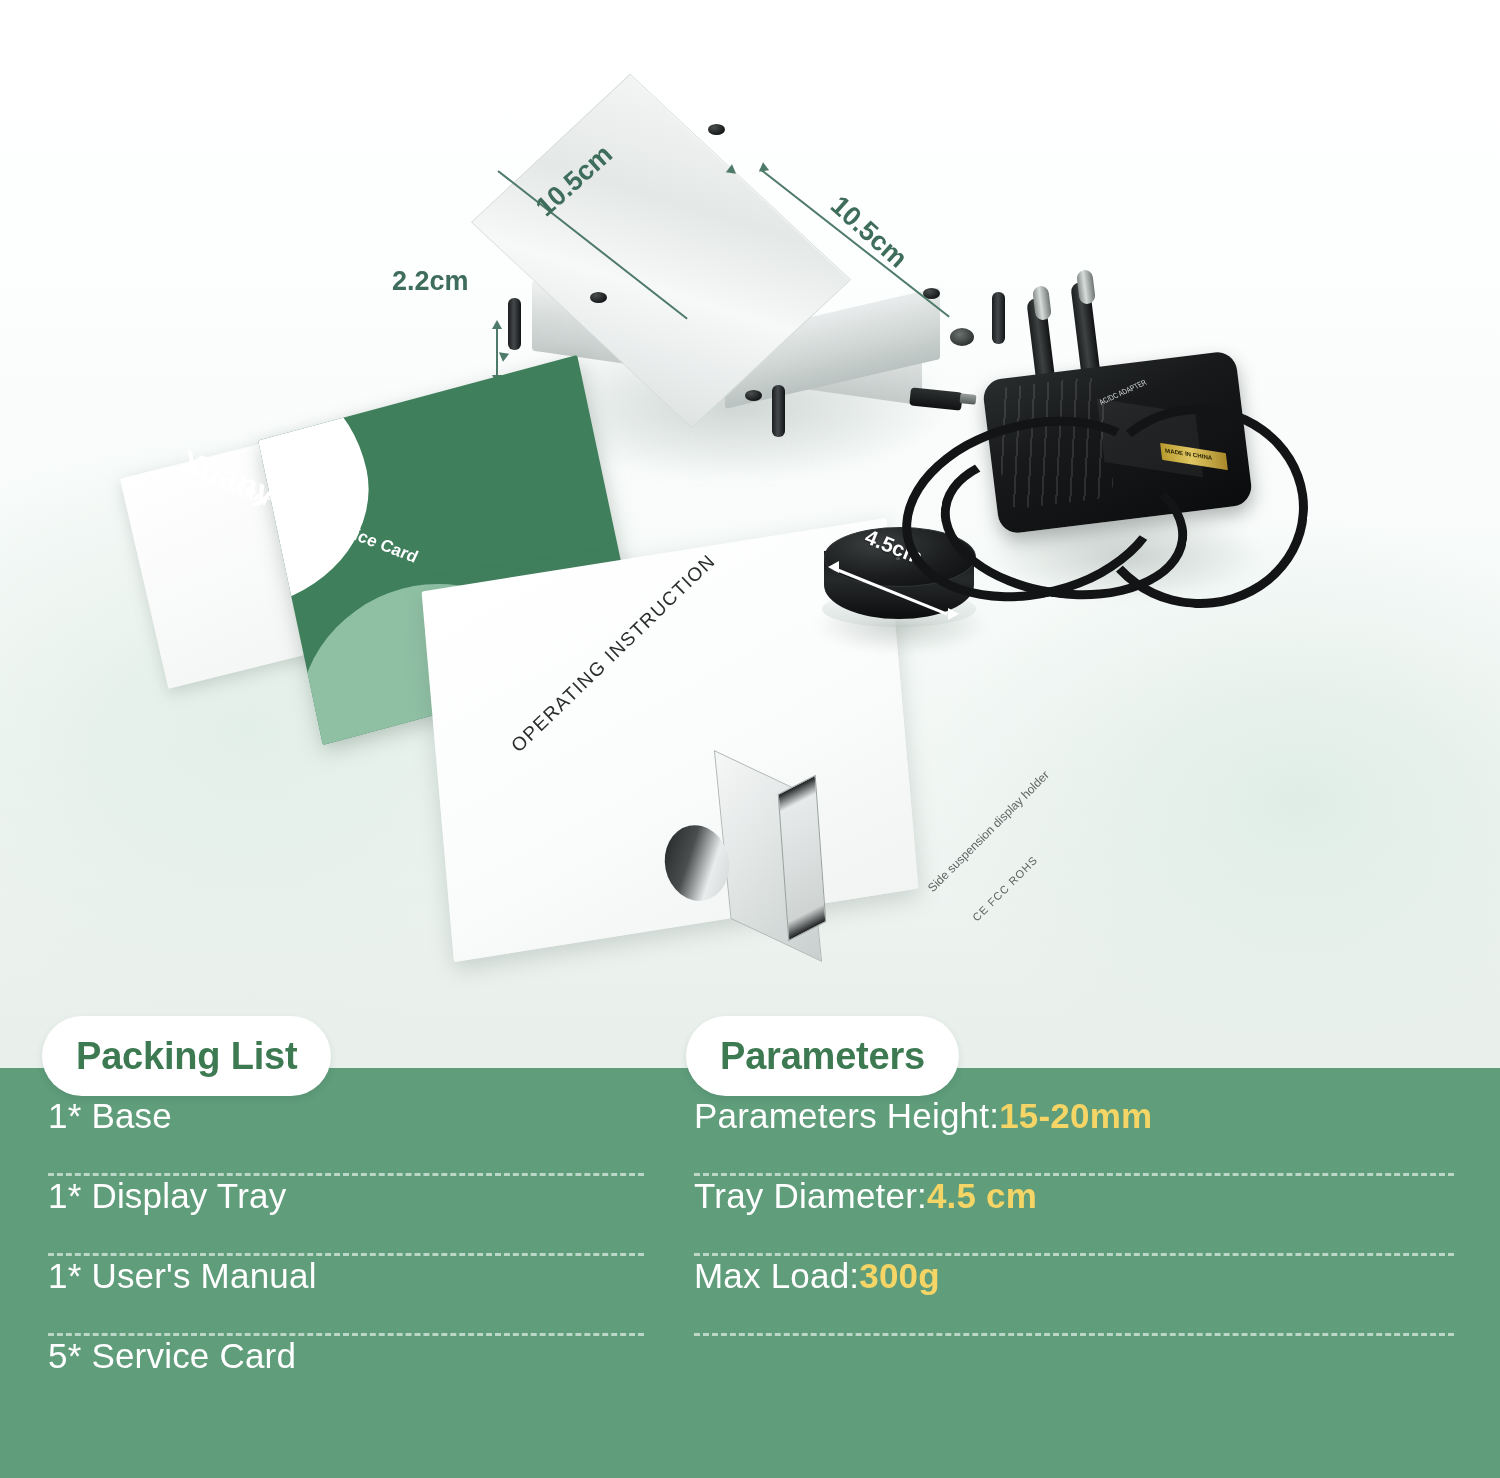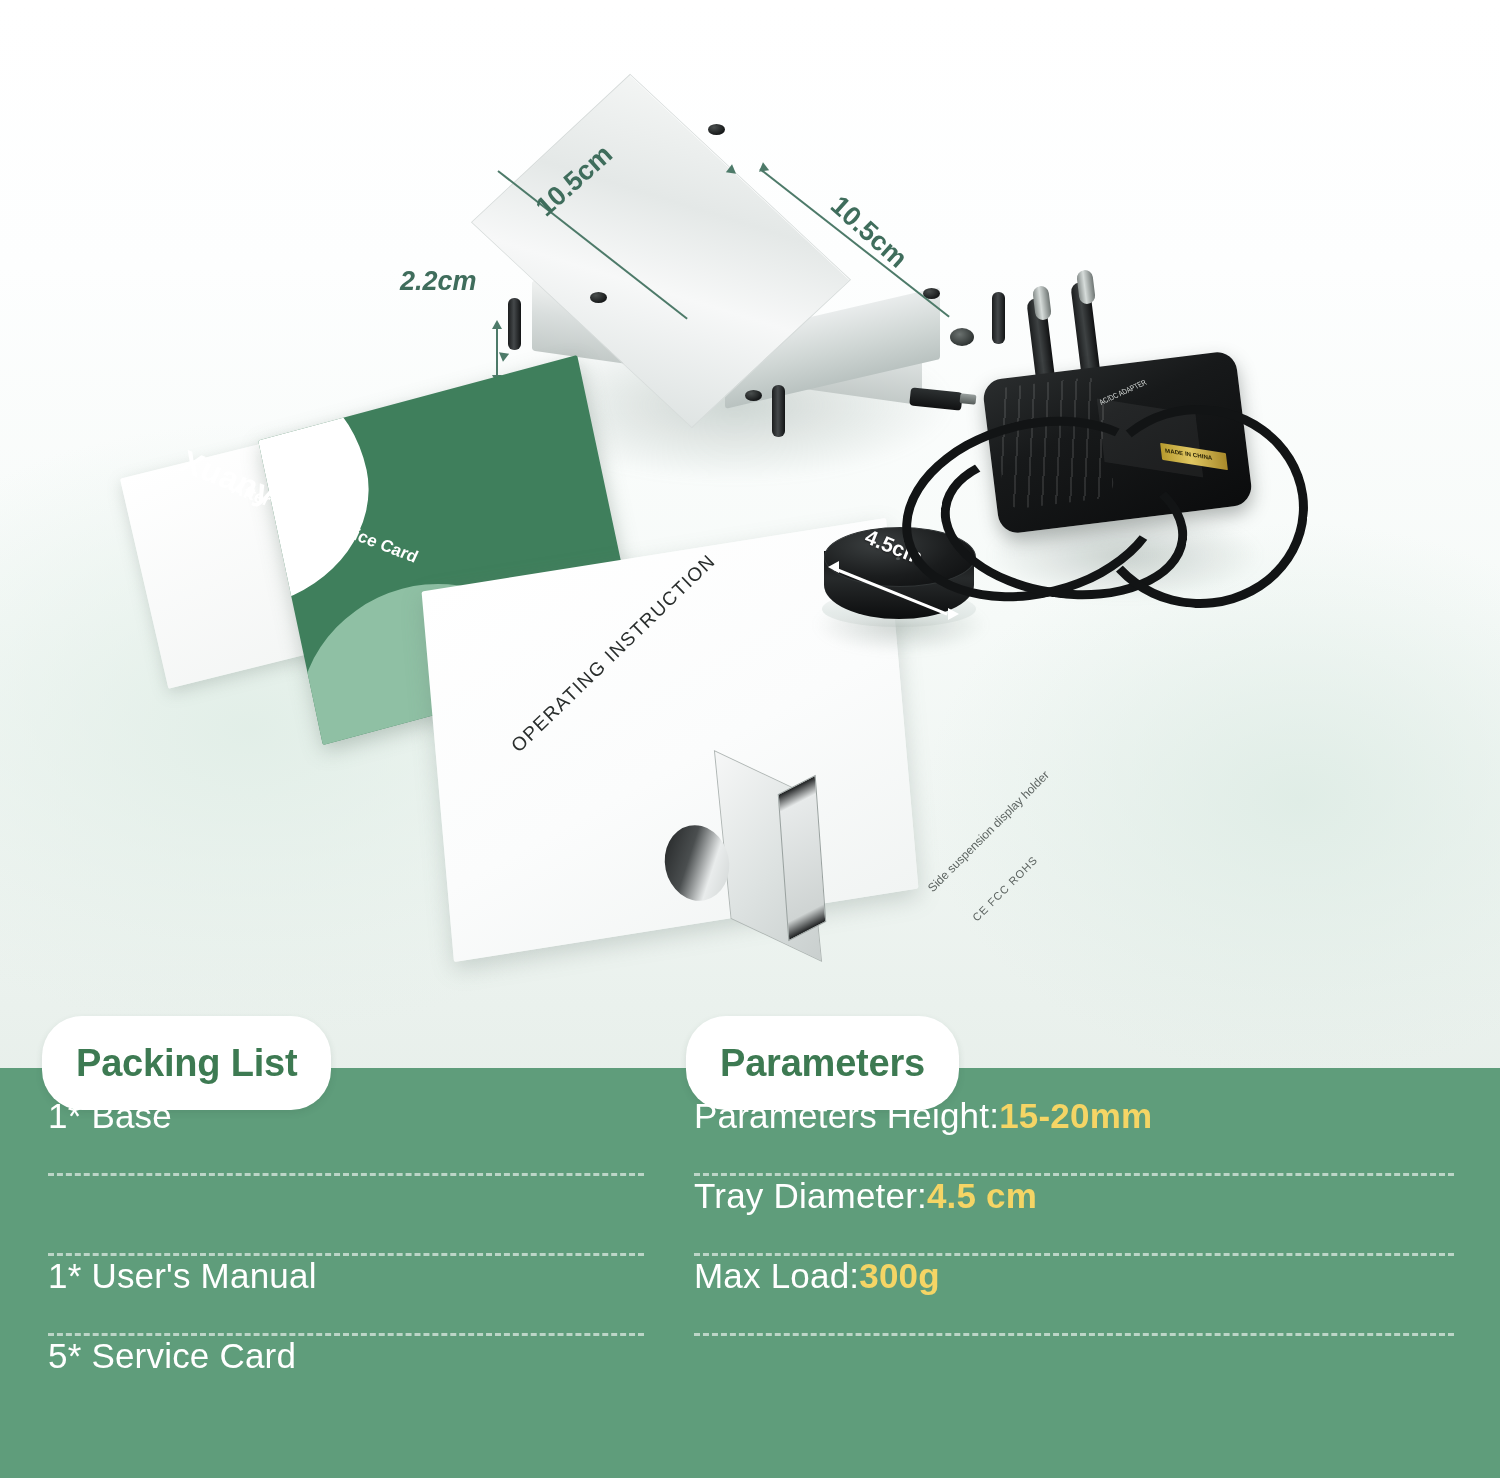--- a/index.html
+++ b/index.html
@@ -467,21 +467,21 @@
   }
   .pill {
     position: absolute;
     top: -52px;
     background: #ffffff;
     border-radius: 40px;
     height: 80px;
     display: flex;
     align-items: center;
     justify-content: center;
-    padding: 7px 34px;
+    padding: 0 34px;
     box-shadow: 0 3px 7px rgba(40,70,58,.12);
   }
   .pill-text {
     color: #3d7a52;
     font-size: 38px;
     font-weight: bold;
     letter-spacing: -0.2px;
     white-space: nowrap;
   }
   #pill-packing { left: 42px; }
@@ -551,21 +551,21 @@
     <div class="arrowhead" style="left:728px;top:96px;border-width:5px 0 5px 9px;border-color:transparent transparent transparent #4d7a69;transform:rotate(38deg);"></div>
     <div class="dim-label" style="left:530px;top:130px;transform:rotate(-42deg);transform-origin:0 0;">10.5cm</div>
 
     <div class="dim-line" style="left:760px;top:98px;width:240px;transform:rotate(38deg);transform-origin:0 50%;"></div>
     <div class="arrowhead" style="left:758px;top:94px;border-width:5px 9px 5px 0;border-color:transparent #4d7a69 transparent transparent;transform:rotate(-38deg);"></div>
     <div class="dim-label" style="left:845px;top:120px;transform:rotate(42deg);transform-origin:0 0;">10.5cm</div>
 
     <div class="dim-line" style="left:497px;top:254px;width:58px;height:2px;transform:rotate(90deg);transform-origin:0 50%;"></div>
     <div class="arrowhead" style="left:492px;top:250px;border-width:0 5px 9px 5px;border-color:transparent transparent #4d7a69 transparent;"></div>
     <div class="arrowhead" style="left:492px;top:305px;border-width:9px 5px 0 5px;border-color:#4d7a69 transparent transparent transparent;"></div>
-    <div class="dim-label" style="left:400px;top:196px;font-style:italic;">2.2cm</div>
+    <div class="dim-label" style="left:392px;top:196px;">2.2cm</div>
 
     <div class="card-wrap">
       <div class="card-white"></div>
       <div class="card-green">
         <div class="card-blob-white"></div>
         <div class="card-blob-light"></div>
       </div>
       <div class="card-logo">Xuanyu</div>
       <div class="card-sub">After Sales Service Card</div>
     </div>
@@ -624,20 +624,21 @@
     <div class="pill" id="pill-params">
       <span class="pill-text">Parameters</span>
     </div>
 
     <div class="col" id="col-packing">
       <div class="spec-row">
         <span class="spec-text">1* Base</span>
         <div class="divider"></div>
       </div>
       <div class="spec-row">
+        <span class="spec-text">1* Display Tray</span>
         <div class="divider"></div>
       </div>
       <div class="spec-row">
         <span class="spec-text">1* User's Manual</span>
         <div class="divider"></div>
       </div>
       <div class="spec-row">
         <span class="spec-text">5* Service Card</span>
       </div>
     </div>

